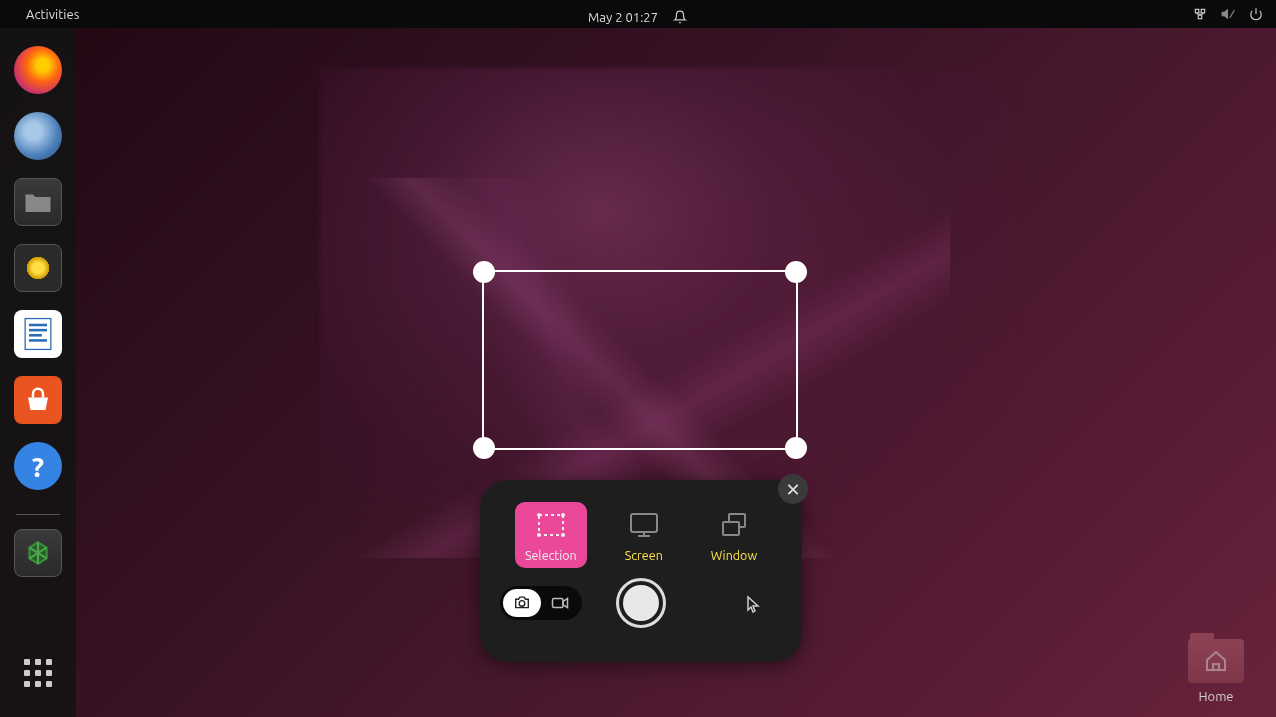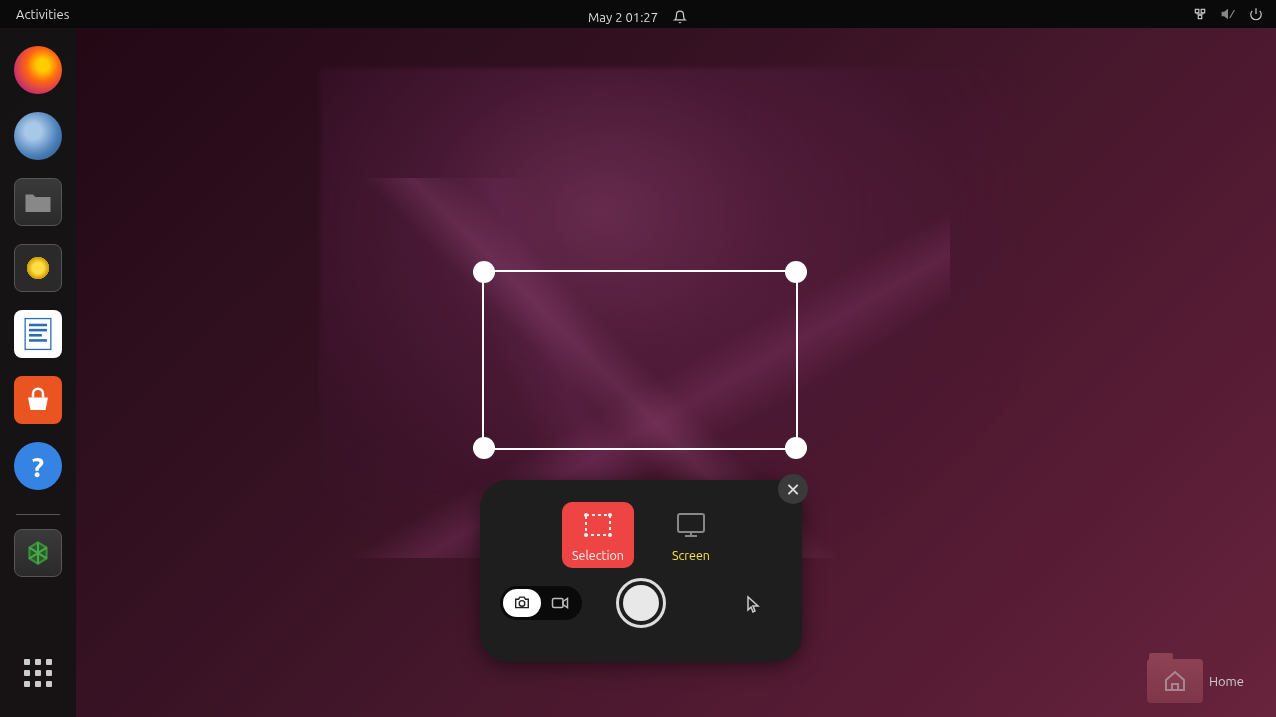--- a/index.html
+++ b/index.html
@@ -49,20 +49,21 @@
     .top-bar {
       position: absolute;
       top: 0; left: 0; right: 0;
       height: 28px;
       background: #0a0a0a;
       color: #ddd;
       display: flex;
       align-items: center;
       font-size: 13px;
       z-index: 100;
+      padding-left: 10px;
     }
     .top-bar .activities {
       padding: 0 16px;
       cursor: pointer;
     }
     .top-bar .center {
       position: absolute;
       left: 50%;
       transform: translateX(-50%);
       display: flex;
@@ -171,21 +172,21 @@
       flex-direction: column;
       align-items: center;
       gap: 8px;
       padding: 8px 10px 6px;
       border-radius: 10px;
       cursor: pointer;
       color: #fde047;
       font-size: 12.5px;
     }
     .mode-btn.active {
-      background: #ef4444;
+      background: #ec4899;
       color: #eee;
     }
     .mode-btn .mi { width: 34px; height: 30px; display:flex;align-items:center;justify-content:center; }
     .mode-btn.active .mi svg { stroke:#eee; }
     .mode-btn .mi svg { stroke:#888; }
     .bottom-row {
       margin-top: 18px;
       display: flex;
       align-items: center;
       width: 100%;
@@ -229,20 +230,21 @@
       right: 22px;
       bottom: 4px;
       color: #ccc;
       font-size: 16px;
     }
     
     .desktop-icon {
       position: absolute;
       right: 32px; bottom: 14px;
       display: flex;
+      flex-direction: column;
       align-items: center;
       gap: 6px;
       color: #ccc;
       font-size: 13px;
       z-index: 40;
     }
     .desktop-icon .folder {
       width: 56px; height: 44px;
       background: linear-gradient(#a05060,#8a3f50);
       border-radius: 4px;
@@ -371,20 +373,29 @@
     </div>
     <div class="mode-btn">
       <div class="mi">
         <svg width="32" height="28" viewBox="0 0 32 28" fill="none" stroke-width="2">
             <rect x="3" y="3" width="26" height="18" rx="2"></rect>
             <line x1="10" y1="25" x2="22" y2="25"></line>
             <line x1="16" y1="21" x2="16" y2="25"></line>
           </svg>
       </div>
       <span>Screen</span>
+    </div>
+    <div class="mode-btn">
+      <div class="mi">
+        <svg width="30" height="26" viewBox="0 0 30 26" fill="none" stroke-width="2">
+            <rect x="10" y="2" width="16" height="13" rx="1"></rect>
+            <rect x="4" y="10" width="16" height="13" rx="1" fill="#1e1e1e"></rect>
+          </svg>
+      </div>
+      <span>Window</span>
     </div>
   </div>
   <div class="bottom-row">
     <div class="media-toggle">
       <div class="media-btn active">
         <span>
           <svg width="18" height="14" viewBox="0 0 24 20" stroke-width="2">
               <path d="M3 6h4l2-3h6l2 3h4v12H3z" fill="none"></path>
               <circle cx="12" cy="12" r="4" fill="none"></circle>
             </svg>

